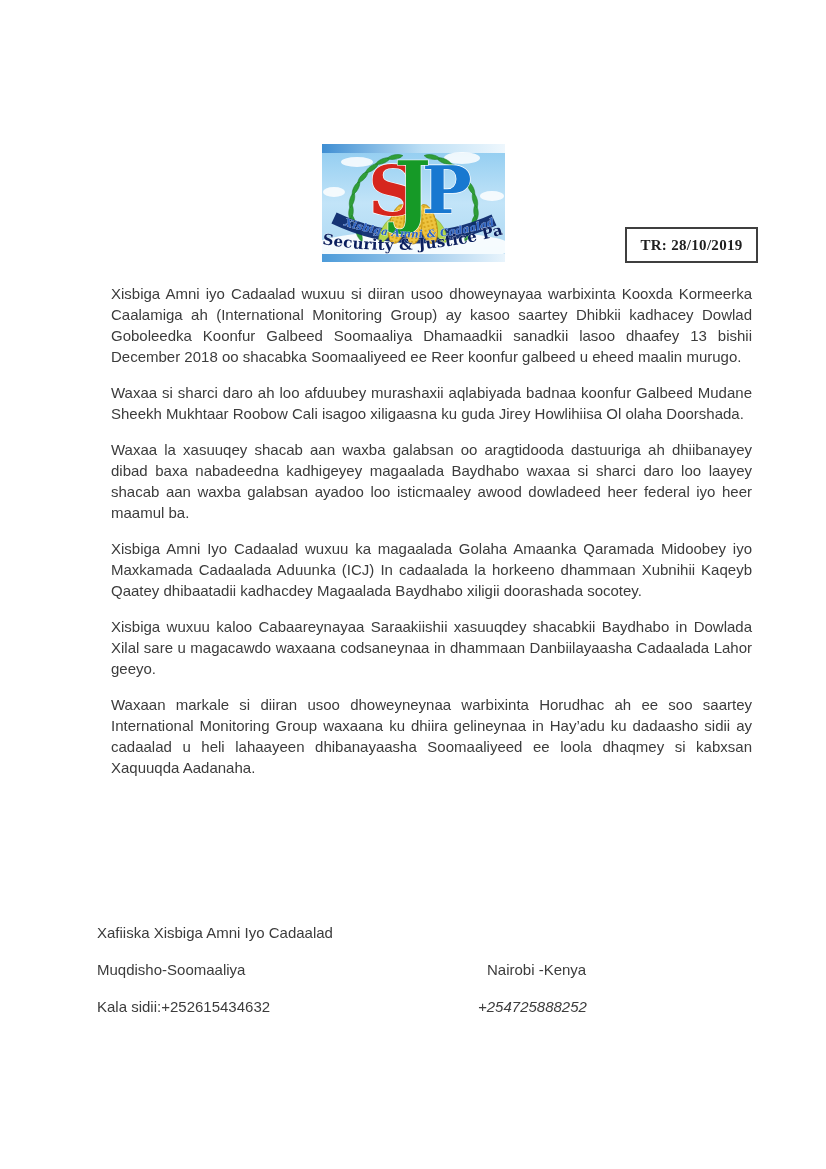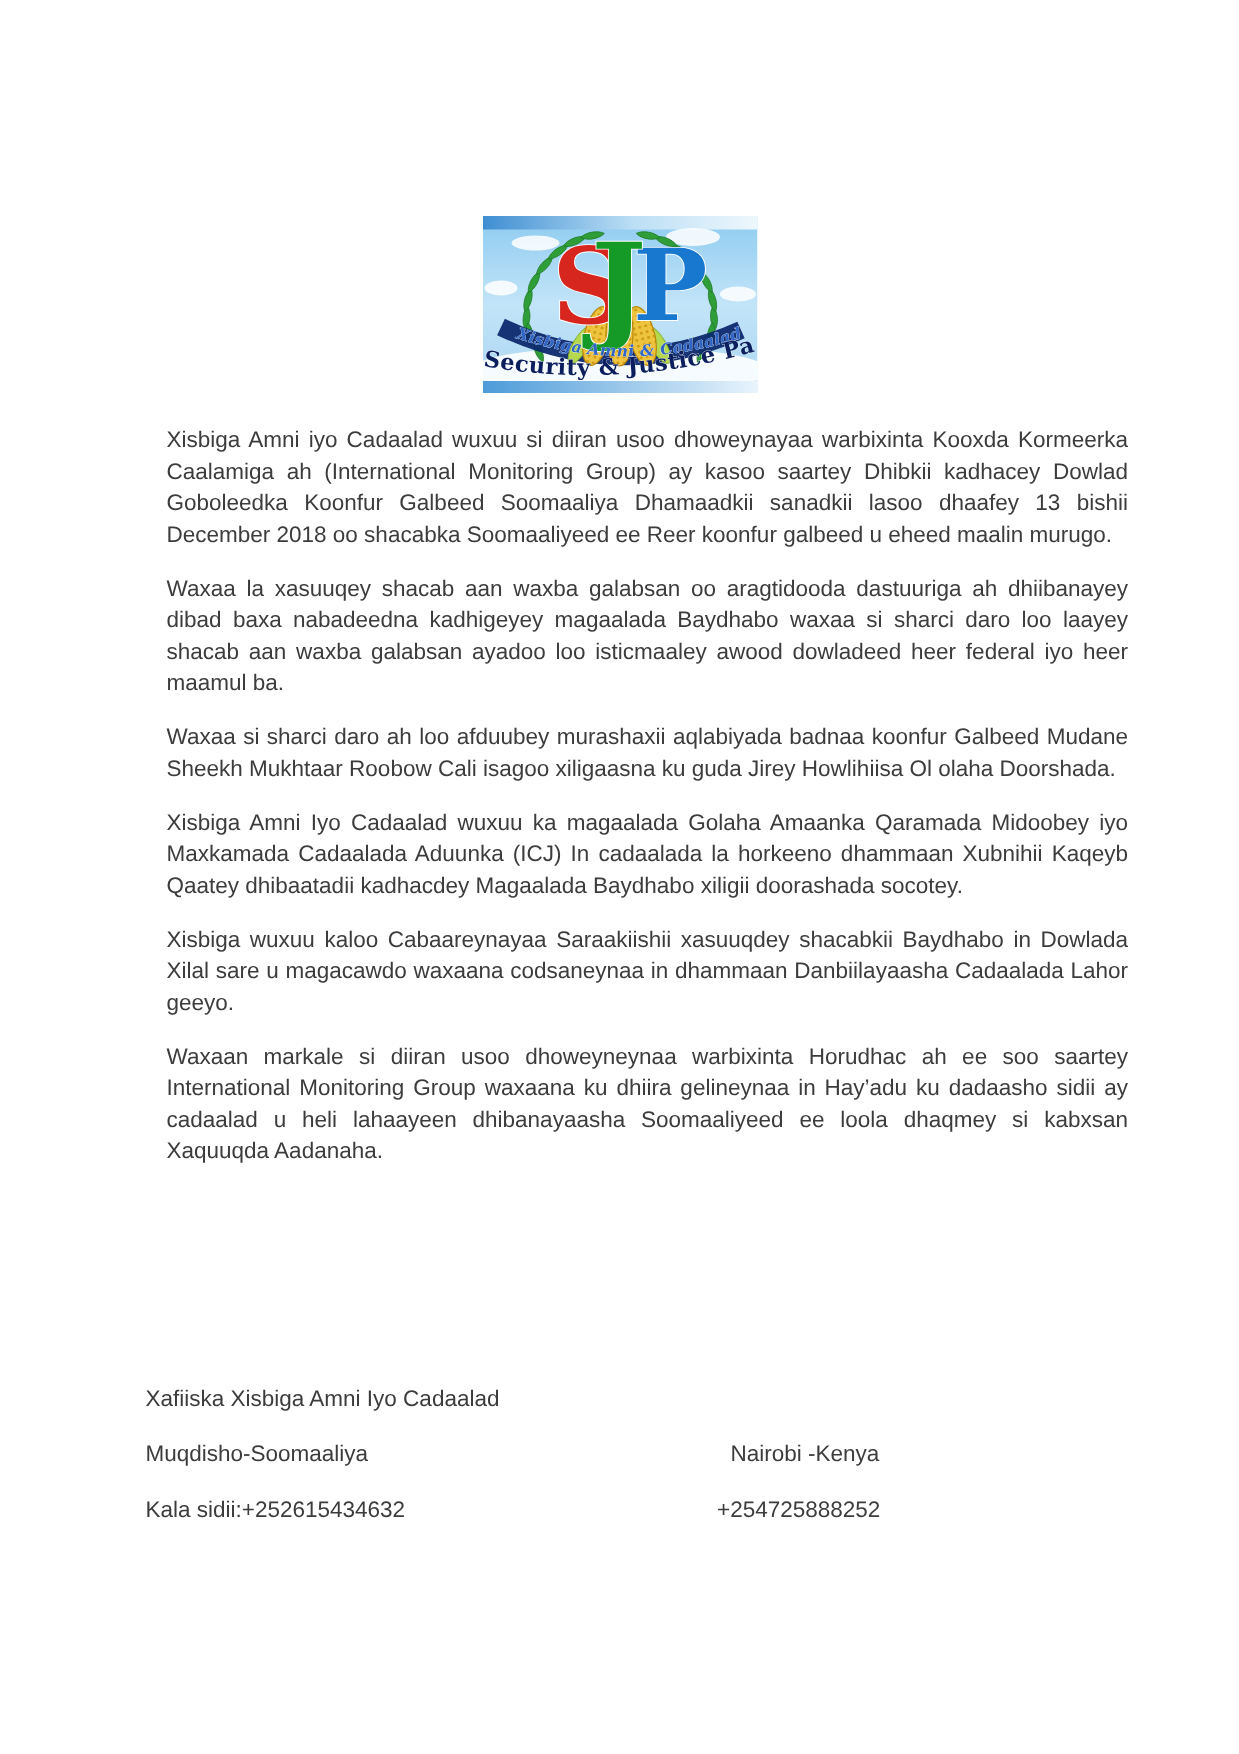--- a/index.html
+++ b/index.html
@@ -19,21 +19,21 @@
     position:absolute; left:111px; top:283px; width:641px;
     font-size:15px; line-height:21px; color:#3c3c3c; text-align:justify;
   }
   .content p { margin:0 0 15px 0; }
   .footer {
     position:absolute; left:97px; top:922px; width:641px;
     font-size:15px; line-height:21px; color:#3c3c3c;
   }
   .footer-row { position:relative; height:21px; margin-bottom:16px; }
   .footer-col2 { position:absolute; top:0; left:390px; }
-  .footer-col2.phone { left:381px; }
+  .footer-col2.phone { left:381px;font-style:italic; }
 </style>
 </head>
 <body>
 
 <div class="page">
 
   <div class="logo-wrap">
     <svg viewBox="0 0 183 118" width="183" height="118">
       <defs>
         <linearGradient id="skyTop" x1="0" y1="0" x2="1" y2="0">
@@ -107,25 +107,28 @@
       </text>
 
       <text font-family="DejaVu Serif, serif" font-weight="bold" font-size="15" stroke="#ffffff" stroke-width="0.35" paint-order="stroke" letter-spacing="0.3" fill="#0b1f5e">
         <textPath href="#bannerArc" startOffset="0">Security &amp; Justice Party</textPath>
       </text>
 
       <rect y="110" width="183" height="8" fill="url(#skyBottom)"></rect>
     </svg>
   </div>
 
+  <div class="stamp">
+    <span>TR: 28/10/2019</span>
+  </div>
 
   <div class="content">
     <p>Xisbiga Amni iyo Cadaalad wuxuu si diiran usoo dhoweynayaa warbixinta Kooxda Kormeerka Caalamiga ah (International Monitoring Group) ay kasoo saartey Dhibkii kadhacey Dowlad Goboleedka Koonfur Galbeed Soomaaliya Dhamaadkii sanadkii lasoo dhaafey 13 bishii December 2018 oo shacabka Soomaaliyeed ee Reer koonfur galbeed u eheed maalin murugo.</p>
+    <p>Waxaa si sharci daro ah loo afduubey murashaxii aqlabiyada badnaa koonfur Galbeed Mudane Sheekh Mukhtaar Roobow Cali isagoo xiligaasna ku guda Jirey Howlihiisa Ol olaha Doorshada.</p>
     <p>Waxaa la xasuuqey shacab aan waxba galabsan oo aragtidooda dastuuriga ah dhiibanayey dibad baxa nabadeedna kadhigeyey magaalada Baydhabo waxaa si sharci daro loo laayey shacab aan waxba galabsan ayadoo loo isticmaaley awood dowladeed heer federal iyo heer maamul ba.</p>
-    <p>Waxaa si sharci daro ah loo afduubey murashaxii aqlabiyada badnaa koonfur Galbeed Mudane Sheekh Mukhtaar Roobow Cali isagoo xiligaasna ku guda Jirey Howlihiisa Ol olaha Doorshada.</p>
     <p>Xisbiga Amni Iyo Cadaalad wuxuu ka magaalada Golaha Amaanka Qaramada Midoobey iyo Maxkamada Cadaalada Aduunka (ICJ) In cadaalada la horkeeno dhammaan Xubnihii Kaqeyb Qaatey dhibaatadii kadhacdey Magaalada Baydhabo xiligii doorashada socotey.</p>
     <p>Xisbiga wuxuu kaloo Cabaareynayaa Saraakiishii xasuuqdey shacabkii Baydhabo in Dowlada Xilal sare u magacawdo waxaana codsaneynaa in dhammaan Danbiilayaasha Cadaalada Lahor geeyo.</p>
     <p>Waxaan markale si diiran usoo dhoweyneynaa warbixinta Horudhac ah ee soo saartey International Monitoring Group waxaana ku dhiira gelineynaa in Hay’adu ku dadaasho sidii ay cadaalad u heli lahaayeen dhibanayaasha Soomaaliyeed ee loola dhaqmey si kabxsan Xaquuqda Aadanaha.</p>
   </div>
 
   <div class="footer">
     <div class="footer-row">
       <span>Xafiiska Xisbiga Amni Iyo Cadaalad</span>
     </div>
     <div class="footer-row">

